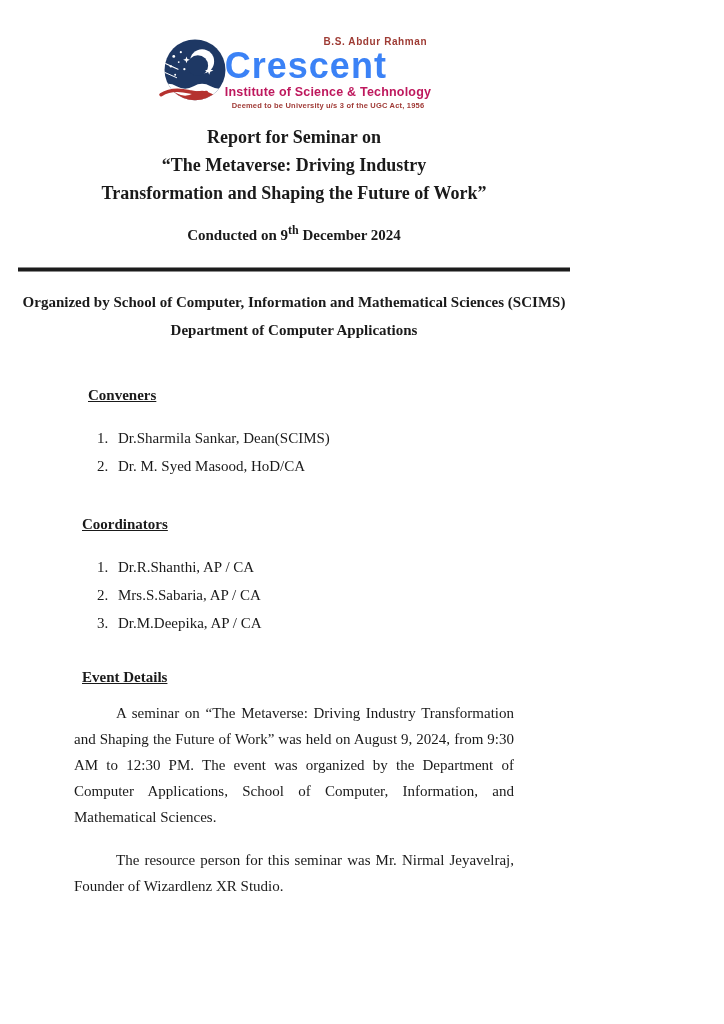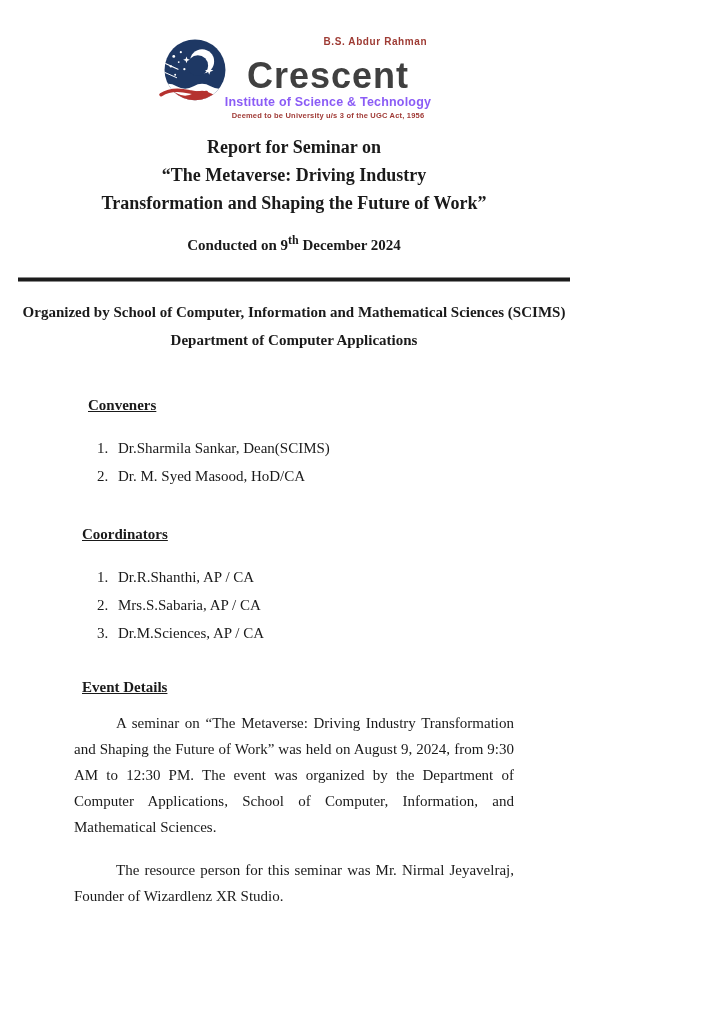--- a/index.html
+++ b/index.html
@@ -10,22 +10,22 @@
     overflow: hidden;
   }
   .page { position: relative; width: 588px; height: 1024px; background: #fff; }
 
   
   .logo-wrap { padding-top: 36px; display: flex; justify-content: center; }
   .logo-inner { display: flex; align-items: flex-start; }
   .emblem { width: 76px; height: 68px; flex: 0 0 auto; margin-top: 2px; }
   .logo-text { display: flex; flex-direction: column; margin-left: -8px; font-family: "Liberation Sans", sans-serif; }
   .logo-pre { color: #9e3b34; font-weight: bold; font-size: 10px; letter-spacing: 0.6px; text-align: right; padding-right: 4px; }
-  .logo-name { color: #404040; font-weight: bold; font-size: 36px; line-height: 1.0; letter-spacing: 1px; margin-top: 11px; text-align: center; }
-  .logo-sub { color: #8b5cf6; font-weight: bold; font-size: 12.5px; letter-spacing: 0.2px; text-align: right; margin-top: 1px; }
+  .logo-name { color: #3b82f6; font-weight: bold; font-size: 36px; line-height: 1.0; letter-spacing: 1px; margin-top: 1px; }
+  .logo-sub { color: #be185d; font-weight: bold; font-size: 12.5px; letter-spacing: 0.2px; text-align: right; margin-top: 1px; }
   .logo-deemed { color: #a03a36; font-weight: bold; font-size: 7.5px; text-align: center; margin-top: 2px; letter-spacing: 0.2px; }
 
   
   .title-block { text-align: center; font-weight: bold; font-size: 18px; line-height: 28px; margin-top: 13px; }
   .conducted { text-align: center; font-weight: bold; font-size: 15px; margin-top: 16px; }
   .conducted sup { font-size: 12px; }
 
   .divider { height: 3px; background: #1c1c1c; border-top: 1px solid #8a8a8a; border-bottom: 1px solid #8a8a8a; margin: 23px 18px 0 18px; }
 
   .org-line1 { text-align: center; font-weight: bold; font-size: 15px; margin-top: 22px; }
@@ -109,20 +109,20 @@
   <div class="heading conveners">Conveners</div>
   <ol class="people">
     <li>Dr.Sharmila Sankar, Dean(SCIMS)</li>
     <li>Dr. M. Syed Masood, HoD/CA</li>
   </ol>
 
   <div class="heading coordinators">Coordinators</div>
   <ol class="people">
     <li>Dr.R.Shanthi,  AP / CA</li>
     <li>Mrs.S.Sabaria, AP / CA</li>
-    <li>Dr.M.Sciences, AP / CA</li>
+    <li>Dr.M.Deepika, AP / CA</li>
   </ol>
 
   <div class="heading event">Event Details</div>
   <p class="para first">A seminar on “The Metaverse: Driving Industry Transformation and Shaping the Future of Work” was held on August 9, 2024, from 9:30 AM to 12:30 PM. The event was organized by the Department of Computer Applications, School of Computer, Information, and Mathematical Sciences.</p>
   <p class="para second">The resource person for this seminar was Mr. Nirmal Jeyavelraj, Founder of Wizardlenz XR Studio.</p>
 
 </div>
 
 </body></html>

